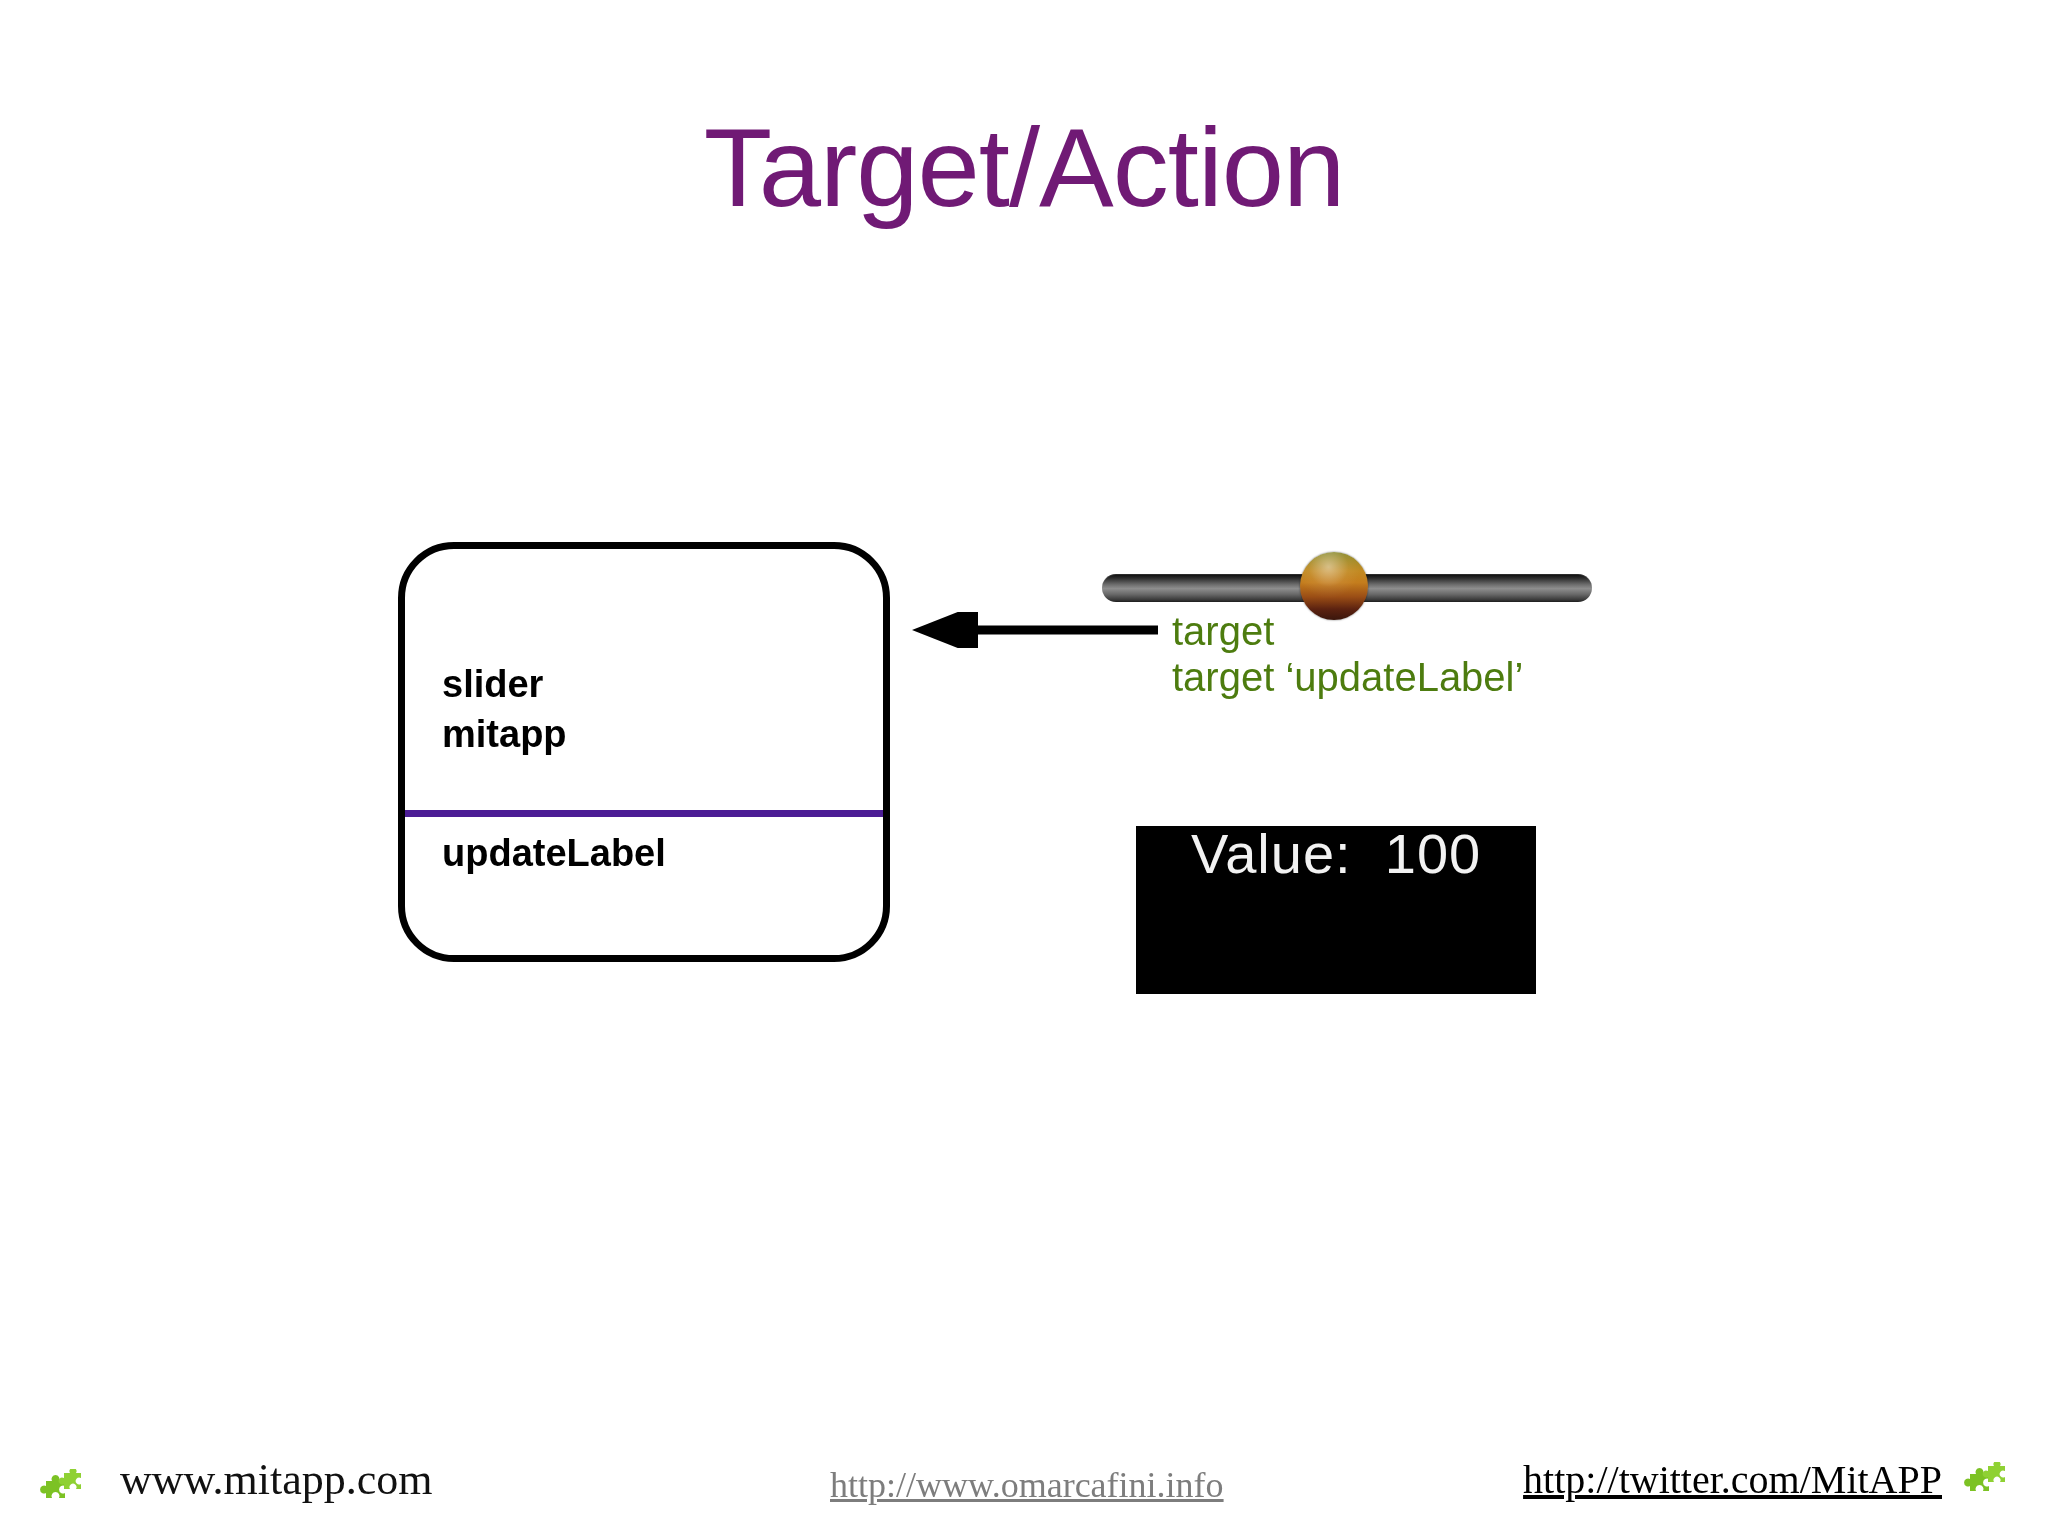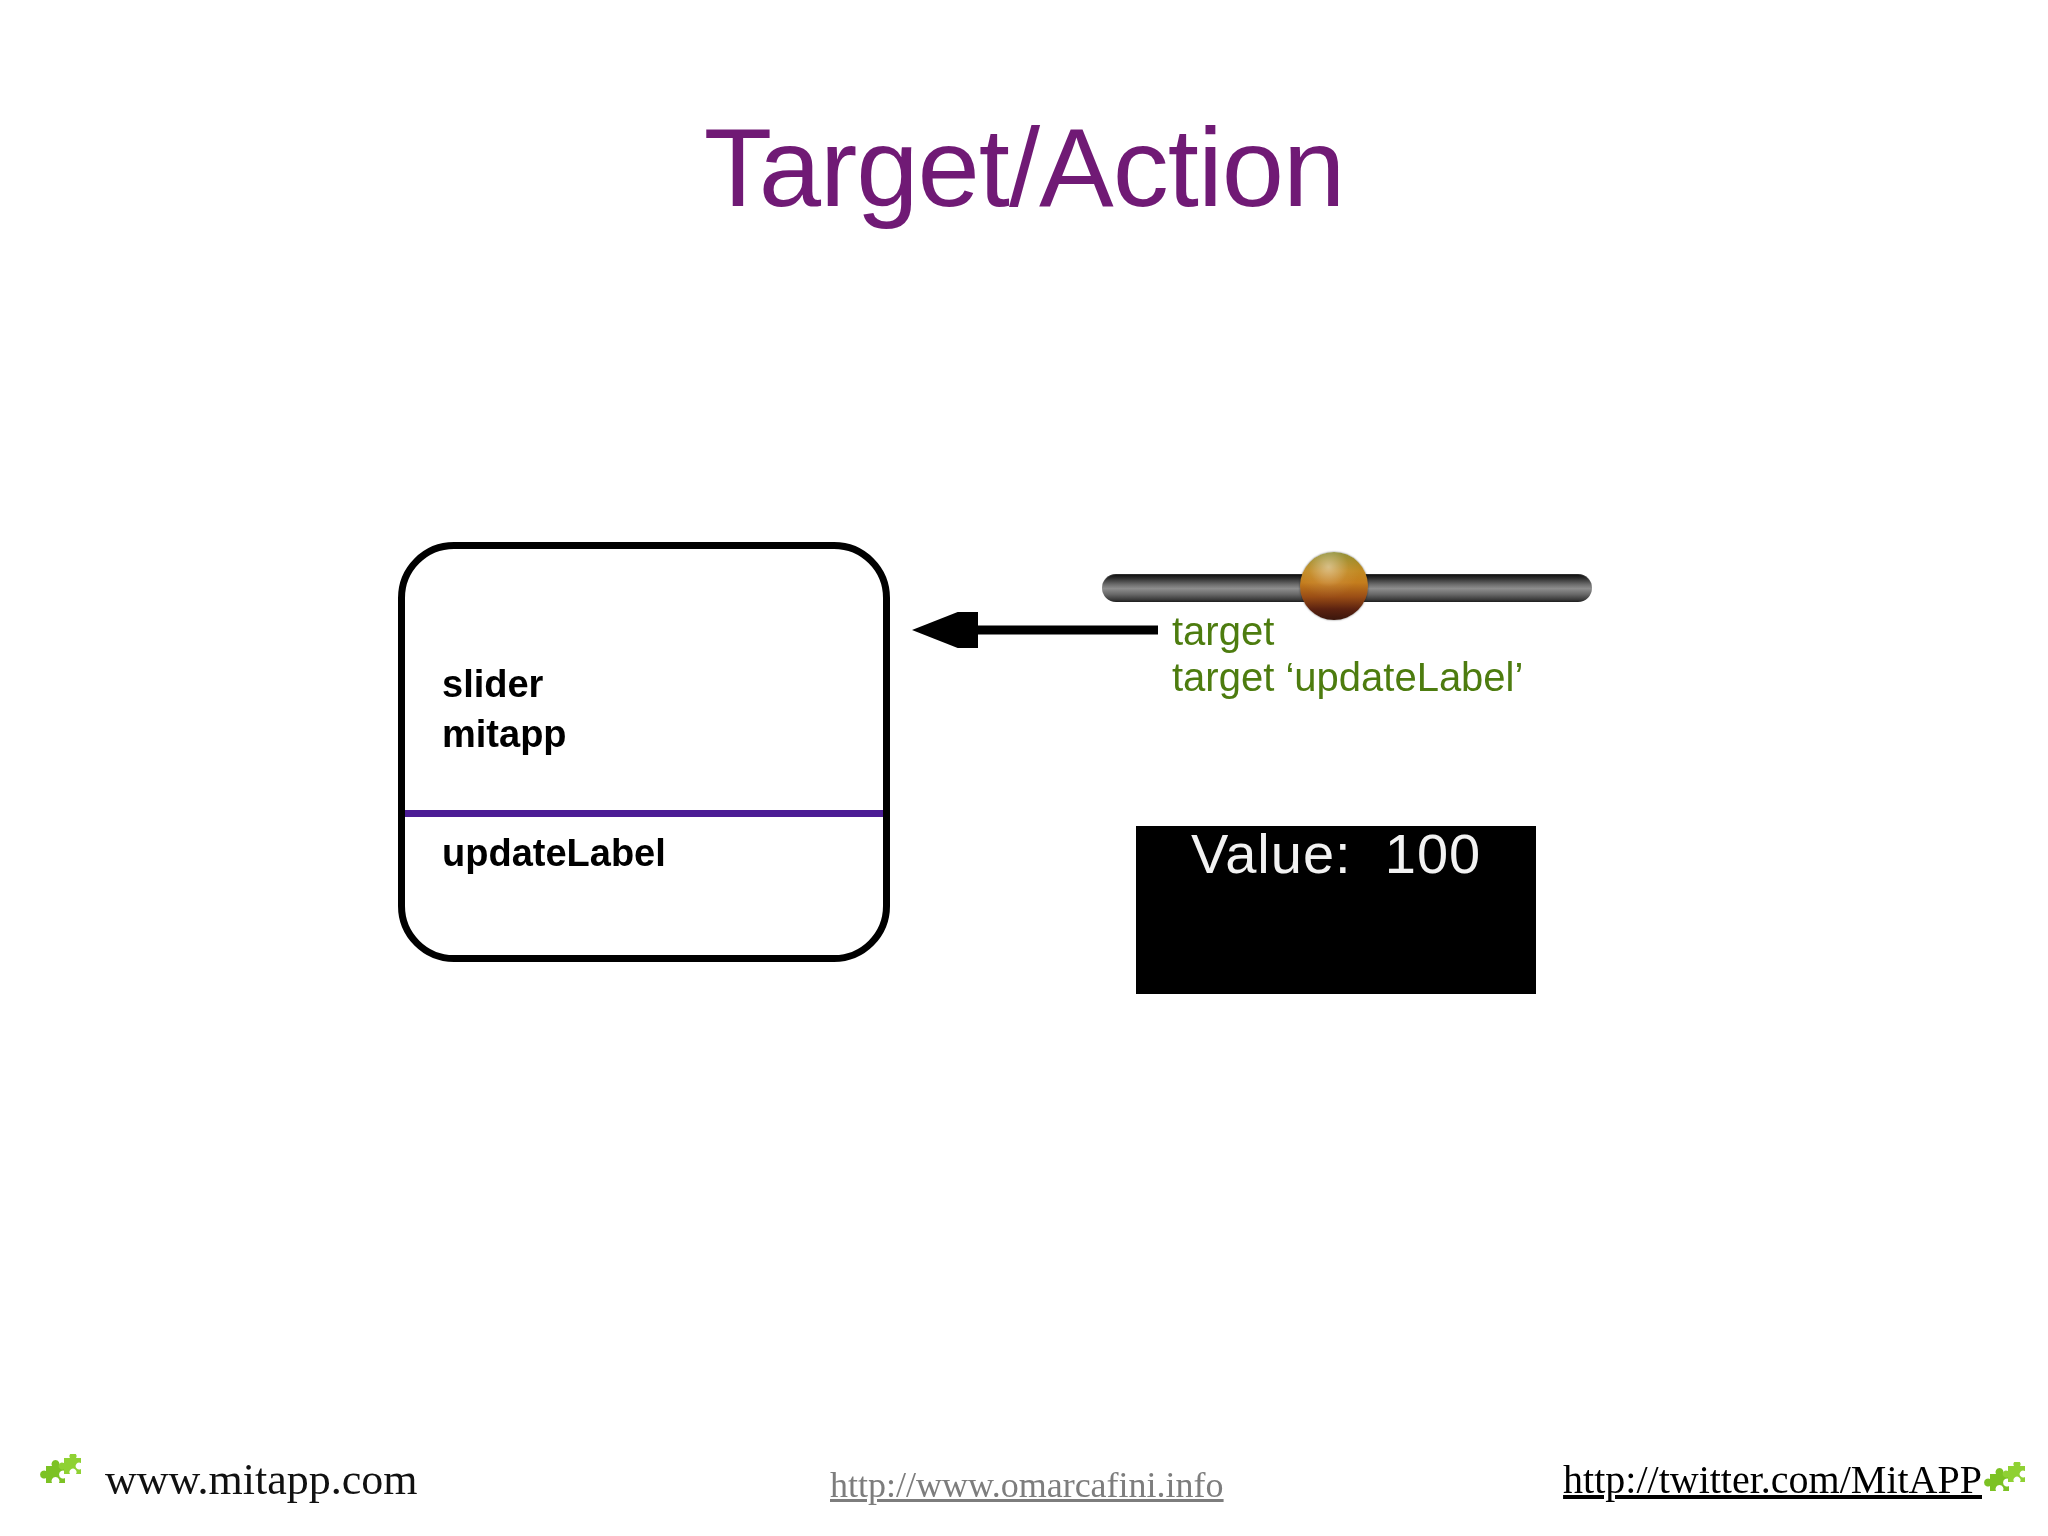--- a/index.html
+++ b/index.html
@@ -180,45 +180,46 @@
     left: 0;
     bottom: 0;
     width: 2048px;
     height: 100px;
   }
   .footer-left {
     position: absolute;
     left: 38px;
     top: 18px;
     display: flex;
-    align-items: flex-start;
-    gap: 21px;
+    align-items: flex-end;
+    gap: 36px;
   }
   .footer-left-text {
     font-family: "Liberation Serif", serif;
     font-size: 44px;
     color: #111111;
     white-space: nowrap;
   }
   .footer-center {
     position: absolute;
     left: 830px;
     top: 28px;
     font-family: "Liberation Serif", serif;
     font-size: 36px;
     color: #7d7d7d;
     text-decoration: underline;
     white-space: nowrap;
   }
   .footer-right {
     position: absolute;
-    right: 20px;
+    right: 40px;
     top: 20px;
     display: flex;
     align-items: center;
+    gap: 20px;
     justify-content: flex-end;
   }
   .footer-right-text {
     font-family: "Liberation Serif", serif;
     font-size: 40px;
     color: #000000;
     text-decoration: underline;
     white-space: nowrap;
   }
   .puzzle-icon {

